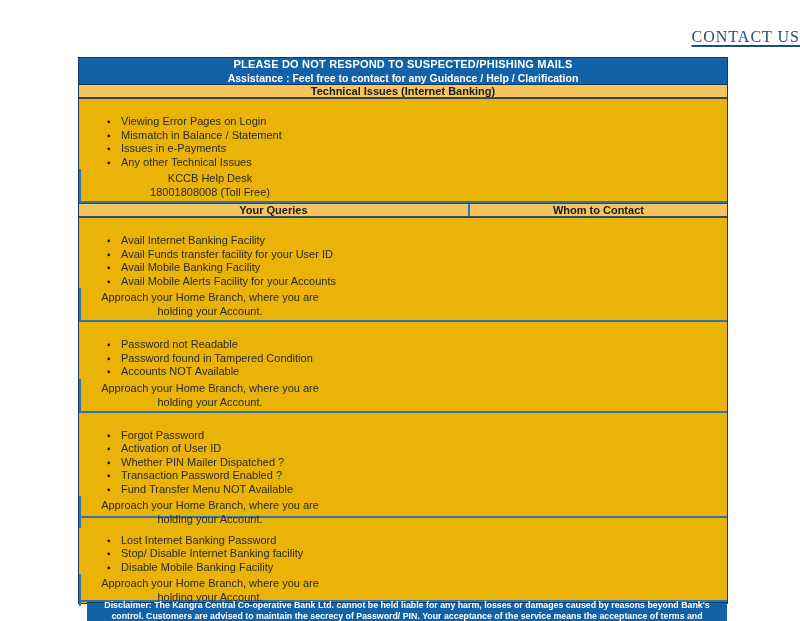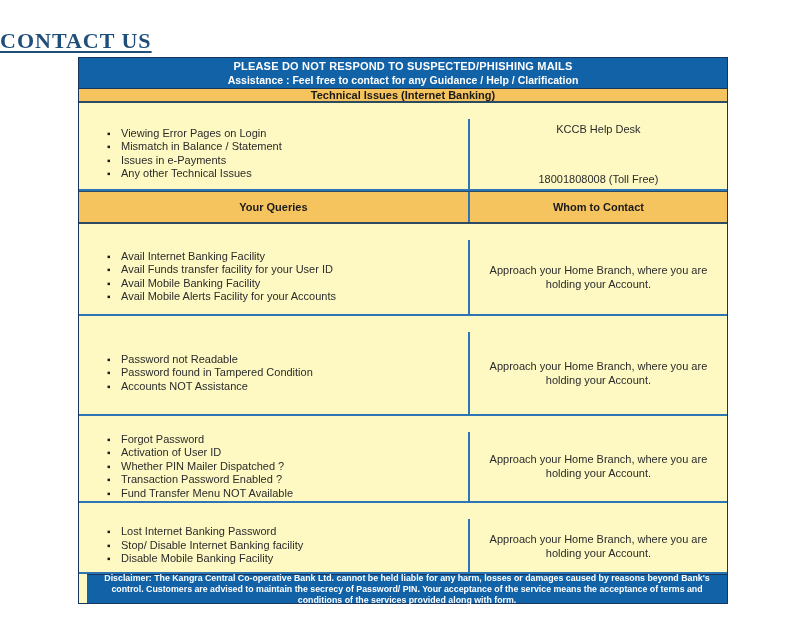--- a/index.html
+++ b/index.html
@@ -3,66 +3,65 @@
 <meta charset="utf-8">
 <style>
   * { margin: 0; padding: 0; box-sizing: border-box; }
   html, body { width: 800px; height: 621px; background: #ffffff; overflow: hidden; }
   body { font-family: "Liberation Sans", sans-serif; color: #2b2b2b; }
 
   .page { position: relative; width: 800px; height: 621px; background: #ffffff; }
 
   .page-title {
     position: absolute; top: 28px; left: 0; width: 100%;
-    text-align: left;
+    text-align: right;
     font-family: "Liberation Serif", serif;
-    font-size: 22px; font-weight: bold; letter-spacing: 1px;
+    font-size: 16px; font-weight: normal; letter-spacing: 1px;
     color: #1f4e79;
     text-decoration: underline;
     text-decoration-thickness: 2px;
     text-underline-offset: 3px;
   }
 
   .board {
     position: absolute; left: 78px; top: 57px; width: 650px; height: 547px;
     border: 1px solid #17365d;
     display: flex; flex-direction: column;
-    background: #fef9c3;
+    background: #eab308;
   }
 
   .banner {
     height: 38px; background: #1262a8; color: #ffffff;
     display: flex; flex-direction: column; justify-content: center; align-items: center;
     text-align: center;
     border-bottom: 1px solid #17365d;
   }
   .banner .line1 { font-size: 11px; font-weight: bold; letter-spacing: 0.2px; }
   .banner .line2 { font-size: 10.5px; font-weight: bold; margin-top: 2px; }
 
   .section-band {
     height: 16px; background: #f6c45f; color: #1a1a1a;
     display: flex; justify-content: center; align-items: center;
     font-size: 11px; font-weight: bold;
     border-bottom: 2px solid #2d4a63;
   }
 
-  .row { display: flex; flex-direction: row; border-bottom: 2px solid #2e75b6; margin-top: 16px; }
+  .row { display: flex; flex-direction: column; border-bottom: 2px solid #2e75b6; margin-top: 16px; }
   .row:last-of-type { border-bottom: none; }
 
   .cell-left {
     width: 390px; display: flex; align-items: center;
     padding-left: 28px; padding-right: 8px;
   }
   .cell-right {
     width: 260px; display: flex; flex-direction: column;
     justify-content: center; align-items: center;
     text-align: center; font-size: 11px; line-height: 14px;
     border-left: 2px solid #2e75b6;
     padding: 2px 4px;
-    gap: 36px;
   }
 
   .tech-row { height: 90px; }
   .thead-row {
     height: 40px; display: flex; flex-direction: row;
     background: #f6c45f;
     border-top: 1px solid #2d4a63;
     border-bottom: 2px solid #2d4a63;
   }
   .thead-cell {
@@ -144,21 +143,21 @@
           </ul>
       </div>
       <div class="cell-right">Approach your Home Branch, where you are holding your Account.</div>
     </div>
 
     <div class="row qrow-1">
       <div class="cell-left">
         <ul class="bullets">
             <li>Password not Readable</li>
             <li>Password found in Tampered Condition</li>
-            <li>Accounts NOT Assistance</li>
+            <li>Accounts NOT Available</li>
           </ul>
       </div>
       <div class="cell-right">Approach your Home Branch, where you are holding your Account.</div>
     </div>
 
     <div class="row qrow-2">
       <div class="cell-left">
         <ul class="bullets">
             <li>Forgot Password</li>
             <li>Activation of User ID</li>

